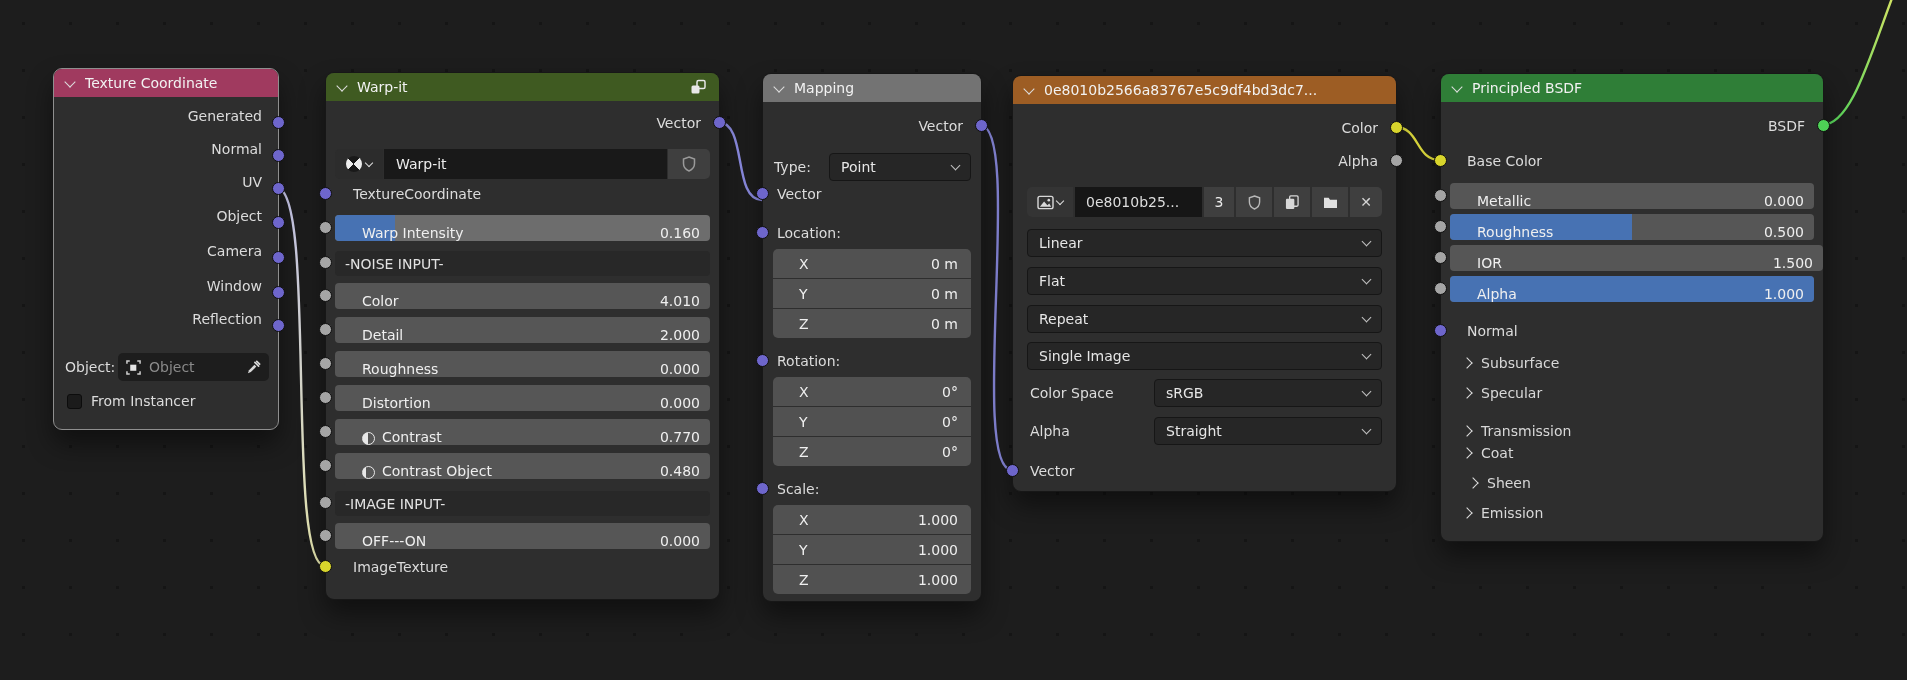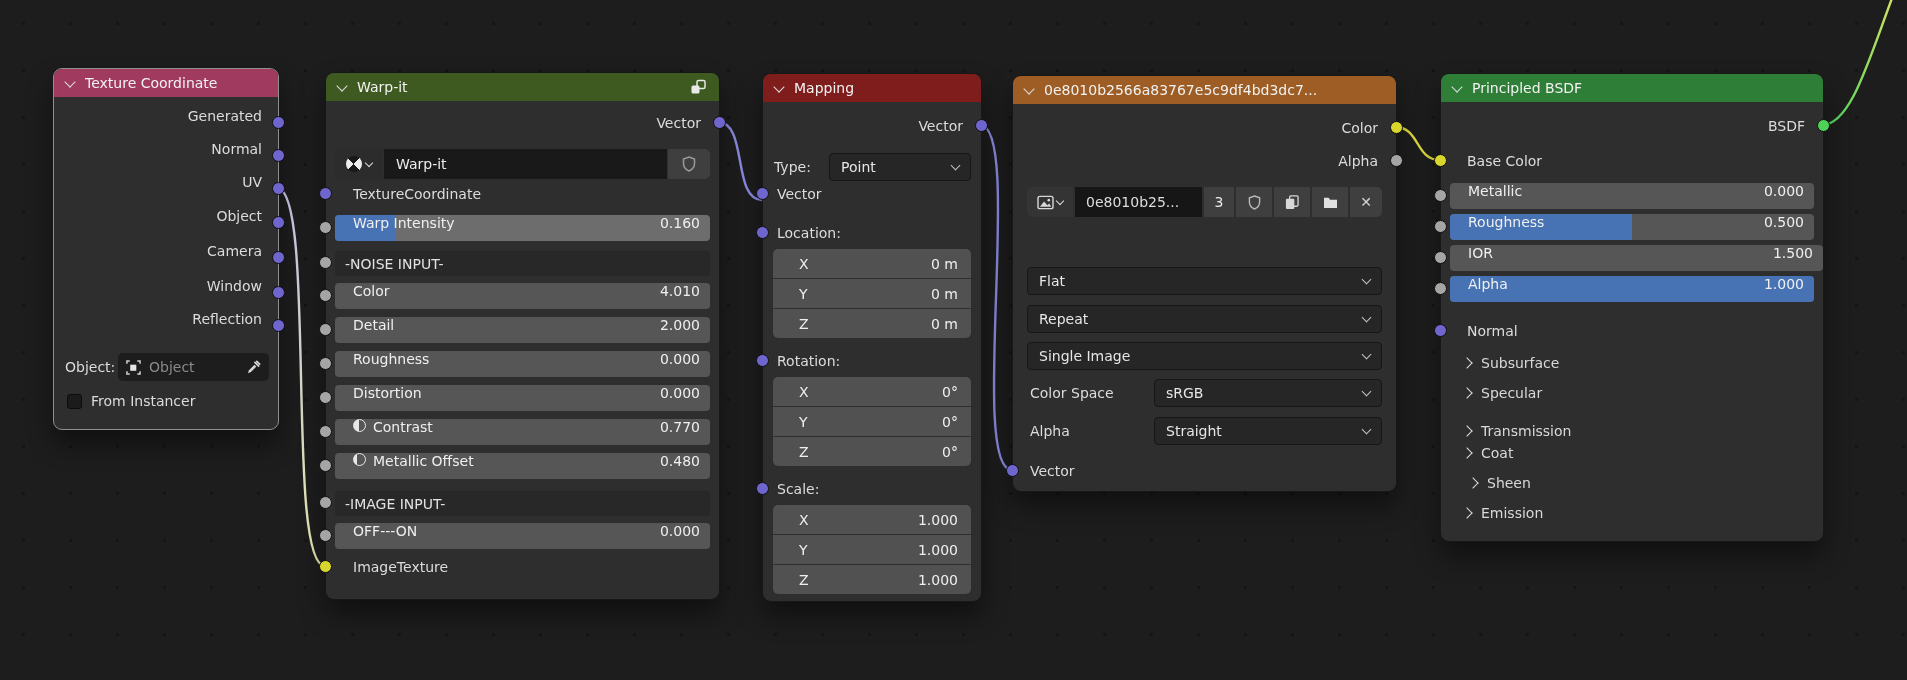--- a/index.html
+++ b/index.html
@@ -23,21 +23,21 @@
   .chev.right{transform:rotate(-45deg);margin-top:0;}
   .abs{position:absolute;}
   .lab{height:18px;line-height:18px;white-space:nowrap;}
   .rlab{text-align:right;}
   .socket{position:absolute;width:13px;height:13px;border-radius:50%;
           border:1px solid #0f0f0f;box-sizing:border-box;z-index:6;}
   .socket.in{left:-7px;}  .socket.out{right:-7px;}
   .s-vec{background:#6e66cc;} .s-val{background:#a5a5a5;}
   .s-col{background:#d8d52c;} .s-shader{background:#4ed156;}
   .slider{position:absolute;height:26px;background:#565656;border-radius:4px;
-          display:flex;align-items:flex-start;padding:0 10px 0 18px;overflow:hidden;color:#efefef;}
+          display:flex;align-items:flex-end;padding:0 10px 0 27px;overflow:hidden;color:#efefef;}
   .slider.hover{background:#6d6d6d;}
   .fill{position:absolute;left:0;top:0;bottom:0;background:#4772b3;z-index:0;}
   .slabel,.sval{position:relative;z-index:1;}
   .sval{margin-left:auto;padding-left:8px;}
   .dd{position:absolute;height:28px;background:#262626;border:1px solid #161616;border-radius:4px;
       display:flex;align-items:center;padding:0 11px;color:#e6e6e6;box-sizing:border-box;}
   .dd .chev{margin-left:auto;width:6px;height:6px;border-color:#c2c2c2;}
   .stack{position:absolute;overflow:hidden;border-radius:5px;}
   .stackrow{height:29px;margin-bottom:1px;background:#515151;display:flex;align-items:center;
             padding:0 13px 0 26px;color:#efefef;}
@@ -187,42 +187,42 @@
 
     <div class="slider" style="left:9px;top:346px;right:9px">
       <span class="ico-circle ico-contrast"></span>
       <span class="slabel">Contrast</span>
       <span class="sval">0.770</span>
     </div>
     <span class="socket in s-val" style="top:352px"></span>
 
     <div class="slider" style="left:9px;top:380px;right:9px">
       <span class="ico-circle ico-contrast-offset"></span>
-      <span class="slabel">Metallic Offset</span>
+      <span class="slabel">Contrast Object</span>
       <span class="sval">0.480</span>
     </div>
     <span class="socket in s-val" style="top:386px"></span>
 
     <div class="darkrow" style="left:9px;top:418px;right:9px">
       <span>-IMAGE INPUT-</span>
     </div>
     <span class="socket in s-val" style="top:423px"></span>
 
     <div class="slider" style="left:9px;top:450px;right:9px">
       <span class="slabel">OFF---ON</span>
       <span class="sval">0.000</span>
     </div>
     <span class="socket in s-val" style="top:456px"></span>
 
     <div class="abs lab" style="left:27px;top:485px">ImageTexture</div>
     <span class="socket in s-col" style="top:487px"></span>
   </div>
 
   <div class="node" style="left:762px;top:73px;width:218px;height:527px">
-    <div class="nheader" style="background:#7f1d1d">
+    <div class="nheader" style="background:#737373">
       <span class="chev"></span>
       <span class="ntitle">Mapping</span>
     </div>
     <div class="abs lab rlab" style="right:18px;top:43px">Vector</div>
     <span class="socket out s-vec" style="top:45px"></span>
 
     <div class="abs lab" style="left:11px;top:84px">Type:</div>
     <div class="dd" style="left:66px;top:79px;right:10px">
       <span>Point</span>
       <span class="chev"></span>
@@ -322,20 +322,24 @@
       <div class="btn" style="width:36px">
         <svg class="ic" width="15" height="13" viewBox="0 0 16 14">
           <path d="M1 2 H6 L7.5 4 H15 V13 H1 Z" fill="#e0e0e0"></path>
         </svg>
       </div>
       <div class="btn" style="width:32px;border-radius:0 5px 5px 0;color:#d5d5d5;font-size:14px">
         <span>✕</span>
       </div>
     </div>
 
+    <div class="dd" style="left:14px;top:153px;right:14px">
+      <span>Linear</span>
+      <span class="chev"></span>
+    </div>
     <div class="dd" style="left:14px;top:191px;right:14px">
       <span>Flat</span>
       <span class="chev"></span>
     </div>
     <div class="dd" style="left:14px;top:229px;right:14px">
       <span>Repeat</span>
       <span class="chev"></span>
     </div>
     <div class="dd" style="left:14px;top:266px;right:14px">
       <span>Single Image</span>

